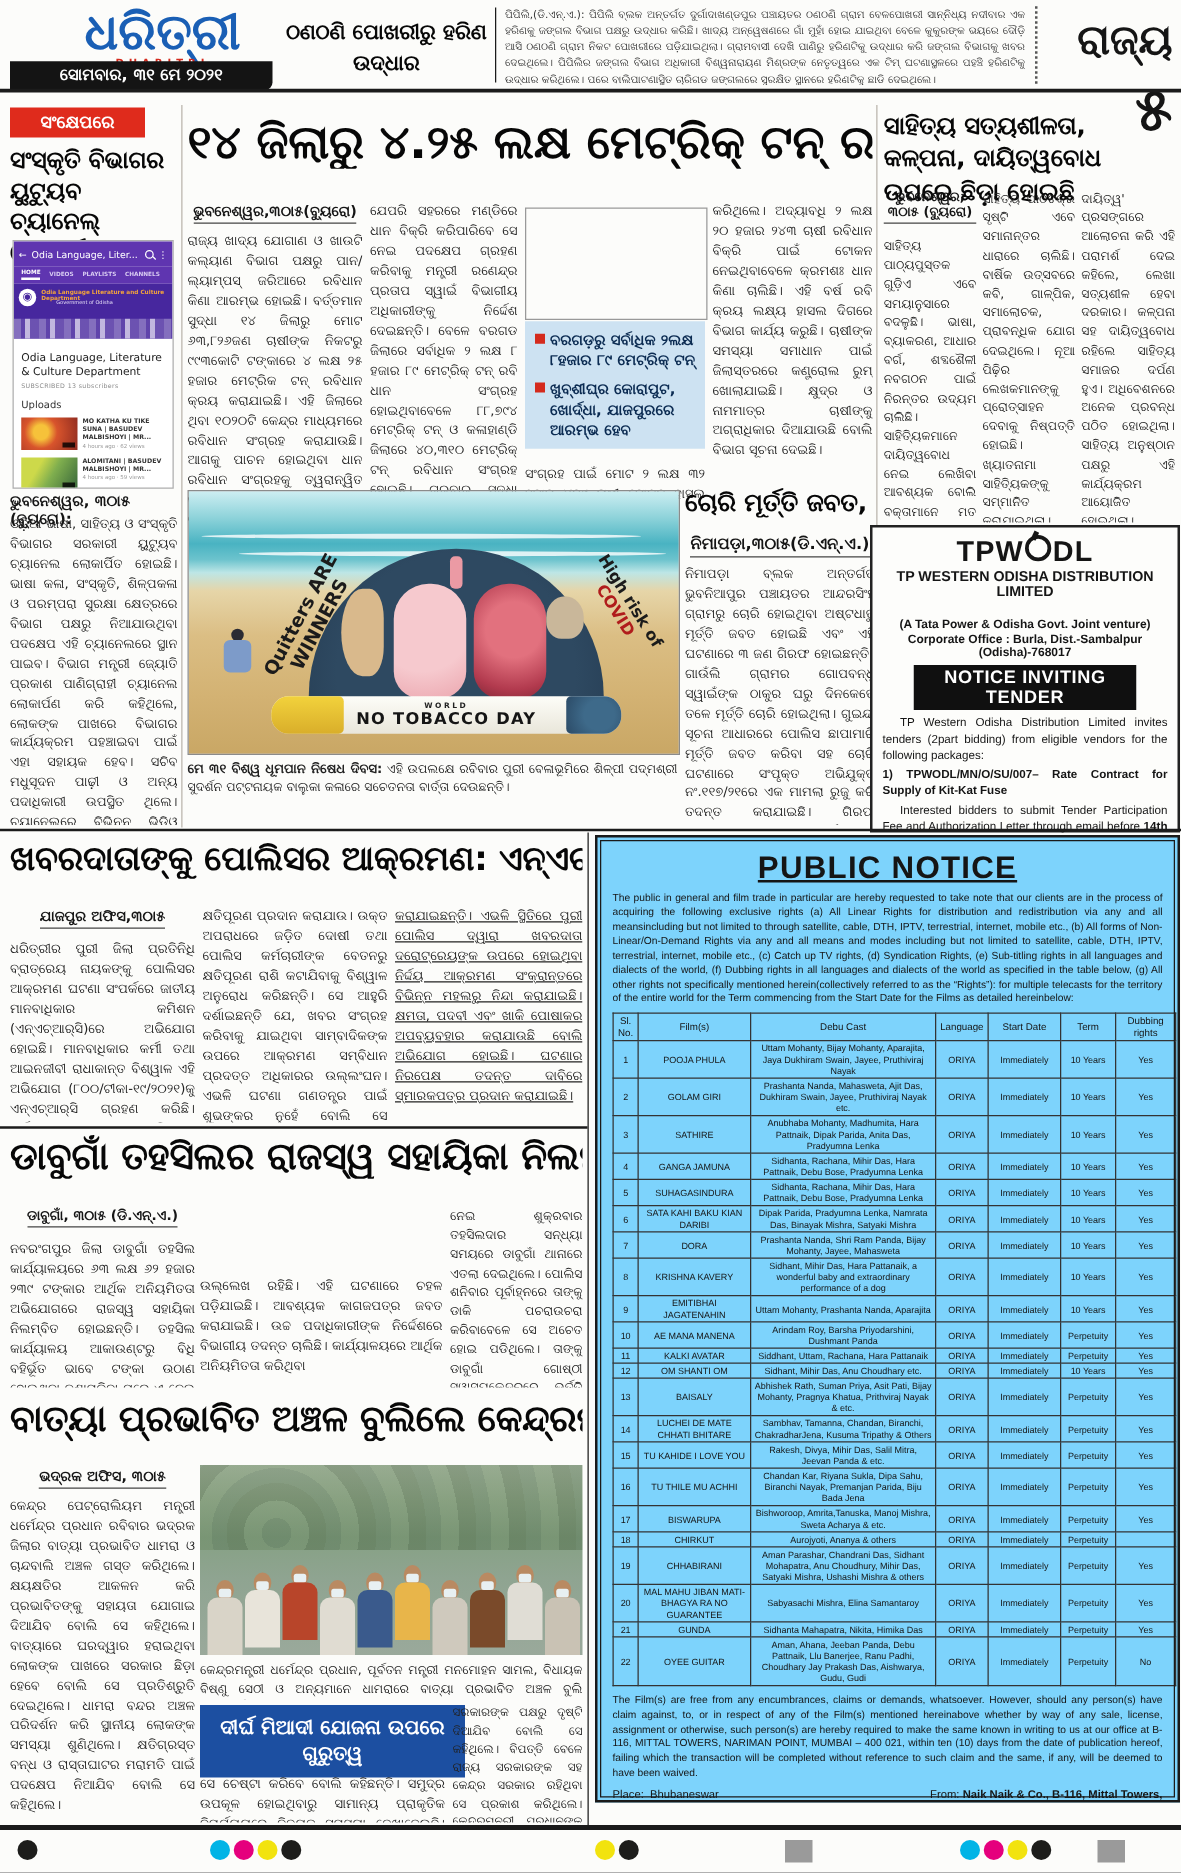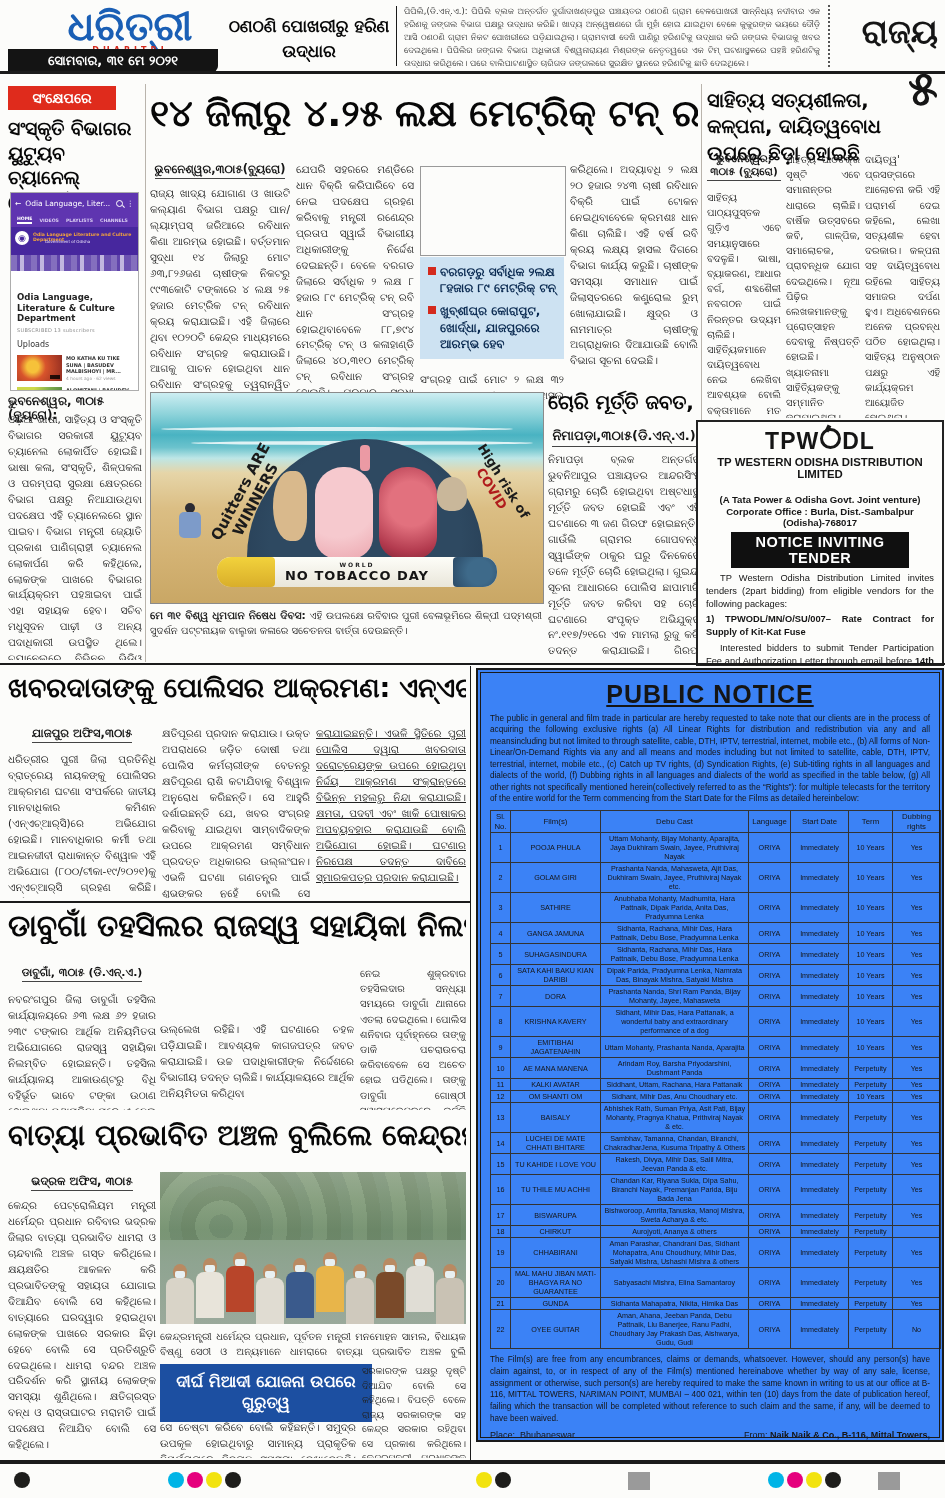--- a/index.html
+++ b/index.html
@@ -32,21 +32,21 @@
   .ico-search{width:5px;height:5px;border:1px solid #fff;border-radius:50%;position:relative;display:inline-block;}
   .ico-search::after{content:"";position:absolute;width:3px;height:1px;background:#fff;right:-3px;bottom:-1px;transform:rotate(45deg);}
   .yt-tabs{background:var(--yt-purple);color:#d9ccf2;height:14px;display:flex;gap:7px;align-items:center;padding:0 6px;font-size:4.6px;font-weight:bold;overflow:hidden;white-space:nowrap;}
   .yt-tabs .on{color:#fff;border-bottom:2px solid #fff;padding-bottom:1px;}
   .yt-banner{background:var(--yt-purple-dark);height:44px;position:relative;overflow:hidden;}
   .yt-banner .blogo{position:absolute;left:4px;top:4px;width:14px;height:14px;border-radius:50%;background:#fff;color:var(--yt-purple-dark);font-size:9px;line-height:14px;text-align:center;}
   .yt-banner .t1{position:absolute;left:22px;top:5px;font-size:4.6px;color:#f2a33c;font-weight:bold;}
   .yt-banner .t2{position:absolute;left:34px;top:12px;font-size:4px;color:#e8e0f8;}
   .yt-banner .sil{position:absolute;bottom:0;left:0;right:0;height:16px;
       background:repeating-linear-gradient(90deg,#ffffff55 0 6px,#ffffff22 6px 9px,#ffffffaa 9px 13px,#ffffff33 13px 20px);}
-  .yt-name{font-size:8.6px;font-weight:bold;color:#222;line-height:1.25;padding:21px 6px 2px;}
+  .yt-name{font-size:8.6px;font-weight:normal;color:#222;line-height:1.25;padding:11px 6px 2px;}
   .yt-sub{font-size:5px;color:#8b8b8b;padding:1px 6px 4px;letter-spacing:.3px;}
   .yt-up{font-size:8px;color:#333;padding:3px 6px;}
   .yt-vid{display:flex;gap:4px;padding:3px 6px;}
   .thumb{width:45px;height:26px;flex:none;position:relative;}
   .thumb.a{background:radial-gradient(circle at 35% 45%,#f6c23a 0 18%,#d8542c 40%,#8f2b20 100%);}
   .thumb.b{background:linear-gradient(120deg,#cdd94a 0 30%,#7fae4e 55%,#37663a 100%);}
   .thumb::after{content:"";position:absolute;right:2px;bottom:2px;width:10px;height:4px;background:#000c;}
   .yt-vtitle{font-size:5px;font-weight:bold;color:#333;line-height:1.3;}
   .yt-vmeta{font-size:4.4px;color:#999;margin-top:1px;}
   
@@ -90,21 +90,21 @@
   .tpw .lg .o::after{content:"";position:absolute;left:3px;top:-6px;width:4px;height:7px;background:#161616;transform:rotate(25deg);}
   .tpw .l1{text-align:center;font-size:11.4px;font-weight:bold;margin-top:1px;}
   .tpw .l2{text-align:center;font-size:9.6px;font-weight:bold;margin-top:14px;}
   .tpw .l3{text-align:center;font-size:9.6px;font-weight:bold;margin-top:1px;}
   .tpw .nbar{background:#101010;color:#fff;font-weight:bold;font-size:14.5px;text-align:center;width:78%;margin:4px auto;padding:2px 0;letter-spacing:.5px;}
   .tpw p{font-size:9.3px;line-height:1.38;margin:3px 0;text-align:justify;}
   .tpw p.ind{text-indent:14px;}
   .tpw .pkg{font-weight:bold;}
   .tpw .sd{text-align:right;font-weight:bold;font-size:9.5px;margin-top:4px;}
   
-  .pn{border:2px solid #1a1a1a;outline:1px solid #1a1a1a;outline-offset:-5px;background:#3b82f6;
+  .pn{border:2px solid #1a1a1a;outline:1px solid #1a1a1a;outline-offset:-5px;background:#7dd3fc;
       padding:10px 12px;font-family:"Liberation Sans",sans-serif;}
   .pn h1{margin:0 0 4px;text-align:center;font-size:25px;letter-spacing:1px;text-decoration:underline;}
   .pn .intro{font-size:8.2px;line-height:1.4;text-align:justify;}
   table.films{border-collapse:collapse;width:100%;margin-top:5px;table-layout:fixed;}
   table.films th,table.films td{border:1px solid #333;font-size:7.2px;line-height:1.25;text-align:center;padding:1px 2px;vertical-align:middle;white-space:pre-line;word-wrap:break-word;}
   table.films th{font-size:7.8px;font-weight:normal;}
   .pn .closing{font-size:8.2px;line-height:1.42;text-align:justify;margin-top:5px;}
   .pn .foot{display:flex;justify-content:space-between;margin-top:6px;font-size:9px;}
   .pn .foot .from{text-align:right;}
   .pn .foot b{font-size:9px;}

